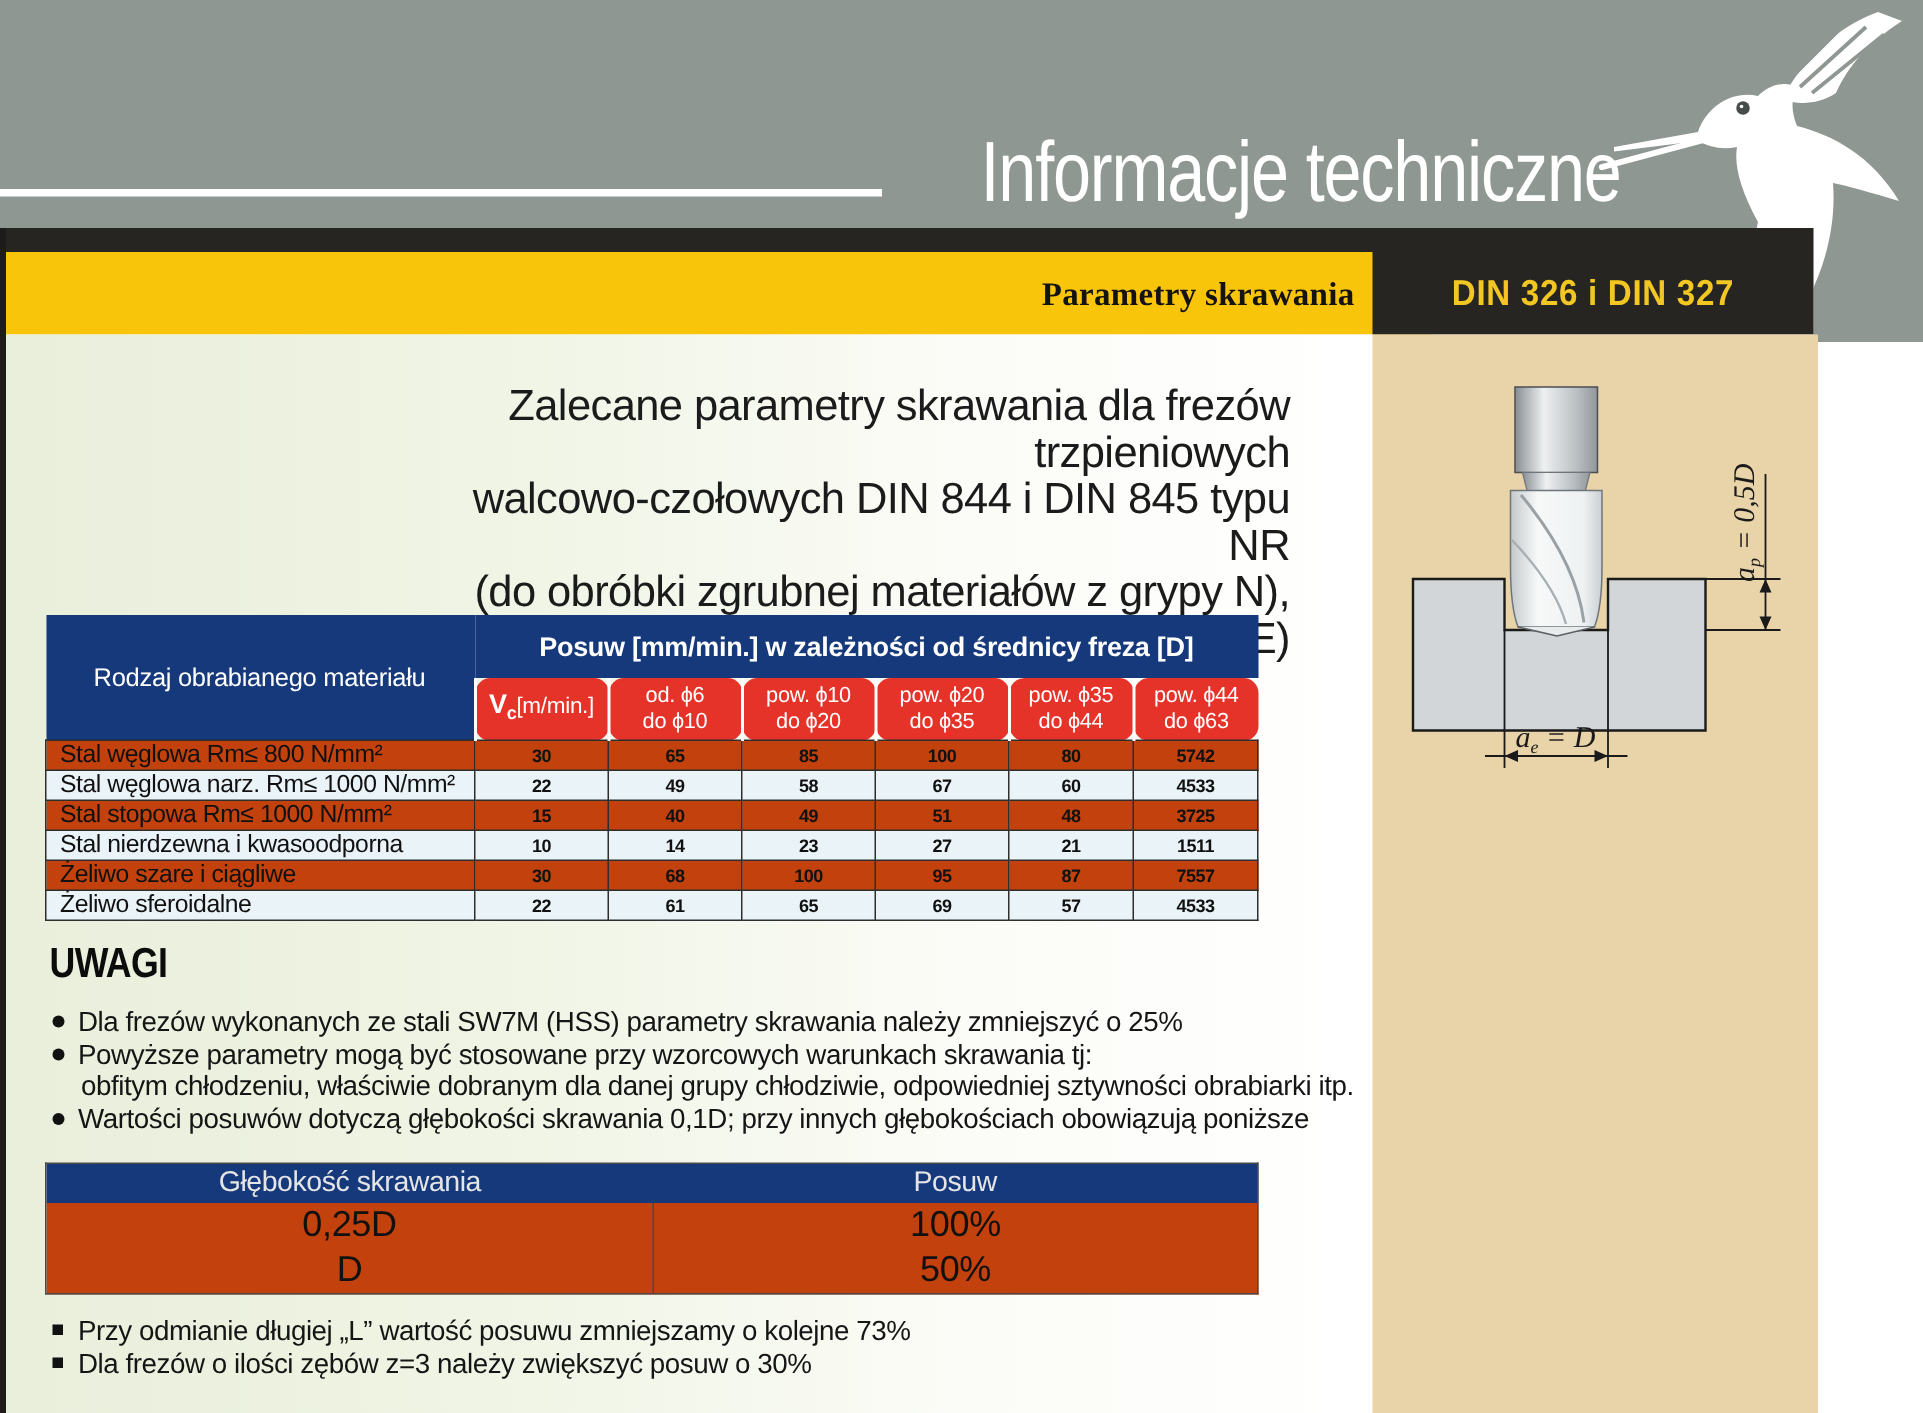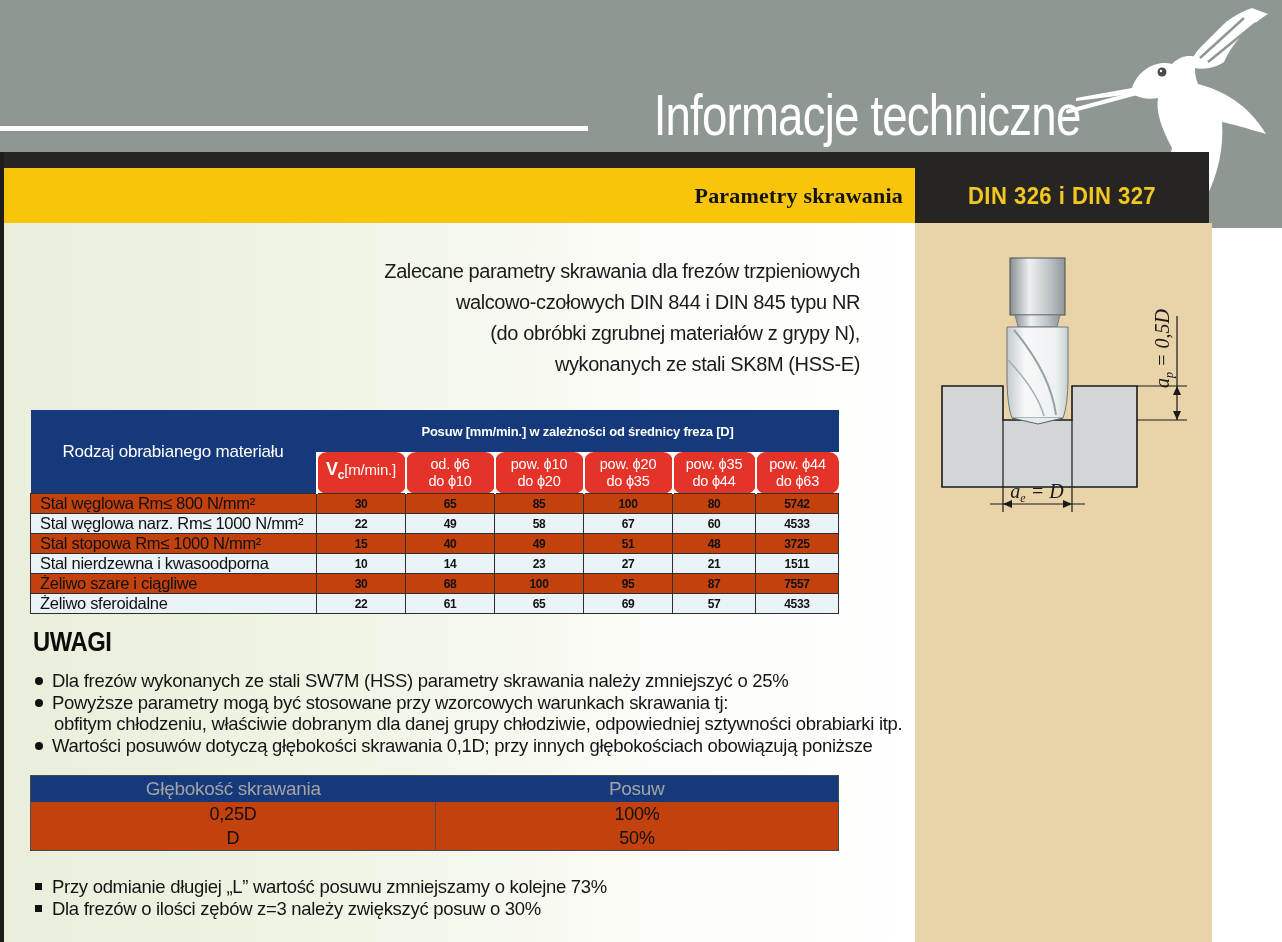--- a/index.html
+++ b/index.html
@@ -37,28 +37,28 @@
     transform:scaleX(0.92);
   }
 
   
   .main-area{left:4px;top:223px;width:911px;height:719px;
     background:linear-gradient(90deg,#e9efdb 0%,#eff4e4 35%,#fbfcf7 70%,#ffffff 100%);}
   .sidebar{left:915px;top:223px;width:297px;height:719px;background:#e9d3a8;}
 
   
   .intro{left:300px;top:256px;width:560px;text-align:right;
-    font-size:20px;line-height:31px;color:#1b1b1b;letter-spacing:-0.4px;}
+    font-size:29px;line-height:31px;color:#1b1b1b;letter-spacing:-0.4px;}
 
   
   .cut-table{left:30px;top:410px;border-collapse:collapse;table-layout:fixed;width:808px;}
   .cut-table th,.cut-table td{padding:0;margin:0;}
   .th-mat{background:#15397b;color:#fff;font-size:17px;font-weight:400;
     text-align:center;vertical-align:middle;letter-spacing:-0.2px;}
-  .th-span{background:#15397b;color:#fff;font-size:13px;font-weight:700;
+  .th-span{background:#15397b;color:#fff;font-size:18px;font-weight:700;
     height:42px;text-align:center;vertical-align:middle;letter-spacing:-0.2px;}
   .th-red{background:#e6332a;color:#ffffff;font-size:14.5px;font-weight:400;
     height:41px;text-align:center;vertical-align:middle;line-height:17px;
     white-space:pre-line;border-left:2px solid #ffffff;letter-spacing:-0.2px;border-radius:10px;}
   .th-red.first{border-left:2px solid #ffffff;}
   .vc-b{font-weight:700;font-size:18px;}
   .vc-sub{font-weight:700;font-size:12px;vertical-align:-4px;}
   .vc-u{font-size:15px;}
   .cut-table tbody td{
     height:19px;border:1px solid #2e2e2e;font-size:16.5px;color:#111;
@@ -76,23 +76,23 @@
     color:#151515;letter-spacing:-0.3px;}
   .note-row{display:flex;align-items:flex-start;}
   .dot{flex:0 0 auto;width:8px;height:8px;border-radius:50%;background:#111;
     margin:7px 9px 0 2px;}
   .sq{flex:0 0 auto;width:7px;height:7px;background:#111;margin:7px 10px 0 2px;}
   .note-cont{padding-left:21px;}
 
   
   .depth-table{left:30px;top:775px;border-collapse:collapse;table-layout:fixed;
     width:808px;border:1px solid #4a4a4a;}
-  .depth-table th{background:#15397b;color:#a3a3a3;height:24px;font-size:19px;
+  .depth-table th{background:#15397b;color:#e5e5e5;height:24px;font-size:19px;
     font-weight:400;text-align:center;vertical-align:middle;letter-spacing:-0.3px;}
-  .depth-table td{height:22px;font-size:18px;color:#111;text-align:center;
+  .depth-table td{height:22px;font-size:24px;color:#111;text-align:center;
     vertical-align:middle;border-left:1px solid #4a4a4a;letter-spacing:-0.2px;}
   .depth-table td:first-child,.depth-table th:first-child{border-left:none;}
 
   .footer-notes{left:33px;top:876px;width:760px;font-size:18.5px;line-height:22px;
     color:#151515;letter-spacing:-0.3px;}
 
   
   .mill-svg{left:915px;top:228px;}
   .dim-italic{font-family:"Liberation Serif","DejaVu Serif",serif;
     font-style:italic;font-size:20px;fill:#1a1a1a;}

